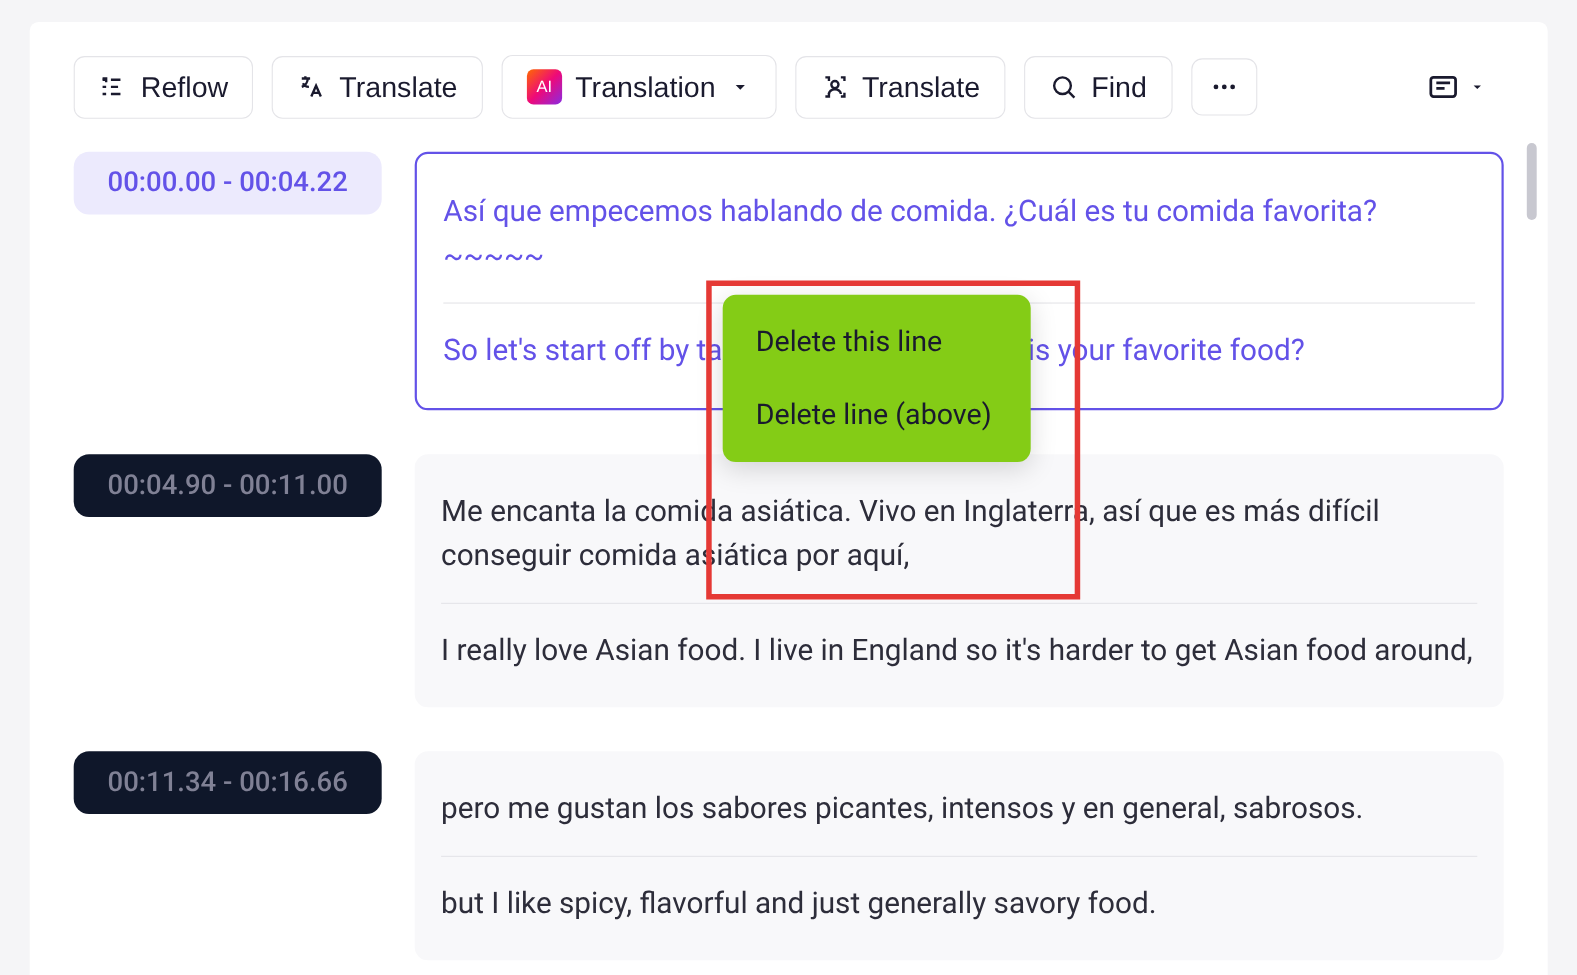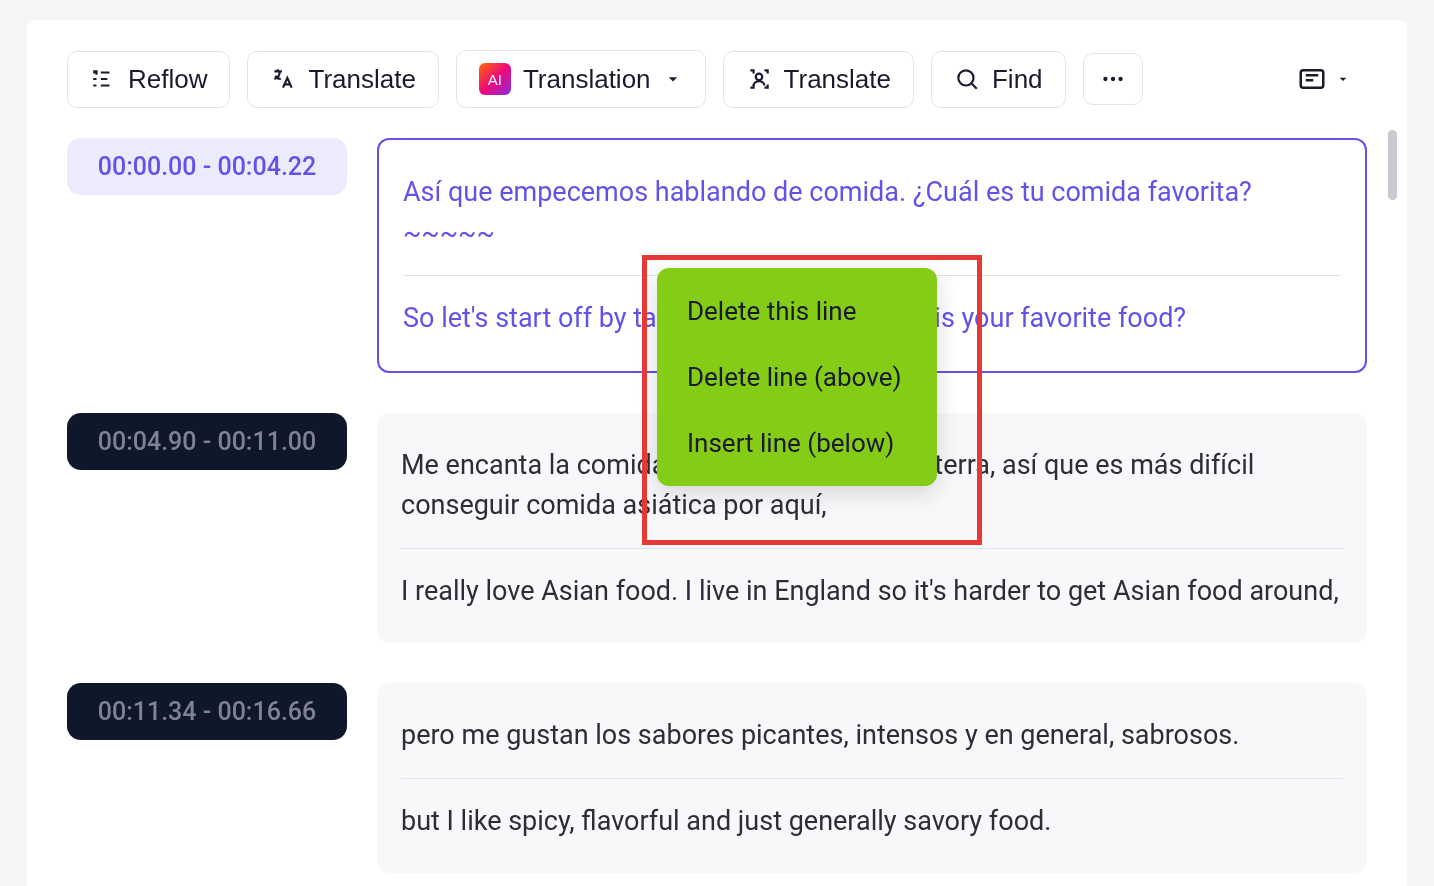--- a/index.html
+++ b/index.html
@@ -222,20 +222,19 @@
       <div class="content-box inactive">
         <div>pero me gustan los sabores picantes, intensos y en general, sabrosos.</div>
         <div class="divider"></div>
         <div>but I like spicy, flavorful and just generally savory food.</div>
       </div>
     </div>
 
     <div class="context-menu">
       <div class="context-menu-item">Delete this line</div>
       <div class="context-menu-item">Delete line (above)</div>
-      <div class="context-menu-item">Insert line (below)</div>
     </div>
 
     <div class="highlight-box"></div>
   </div>
 
   <div class="scrollbar-thumb"></div>
 </div>
 
 </body></html>

